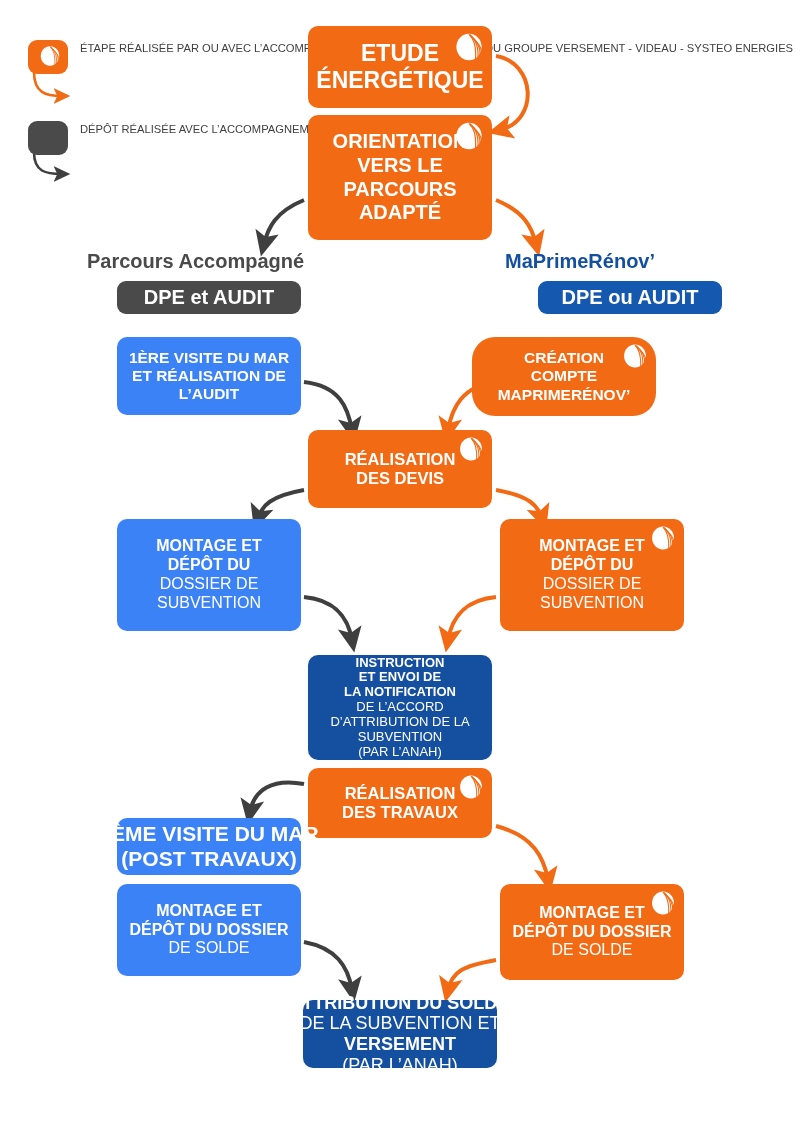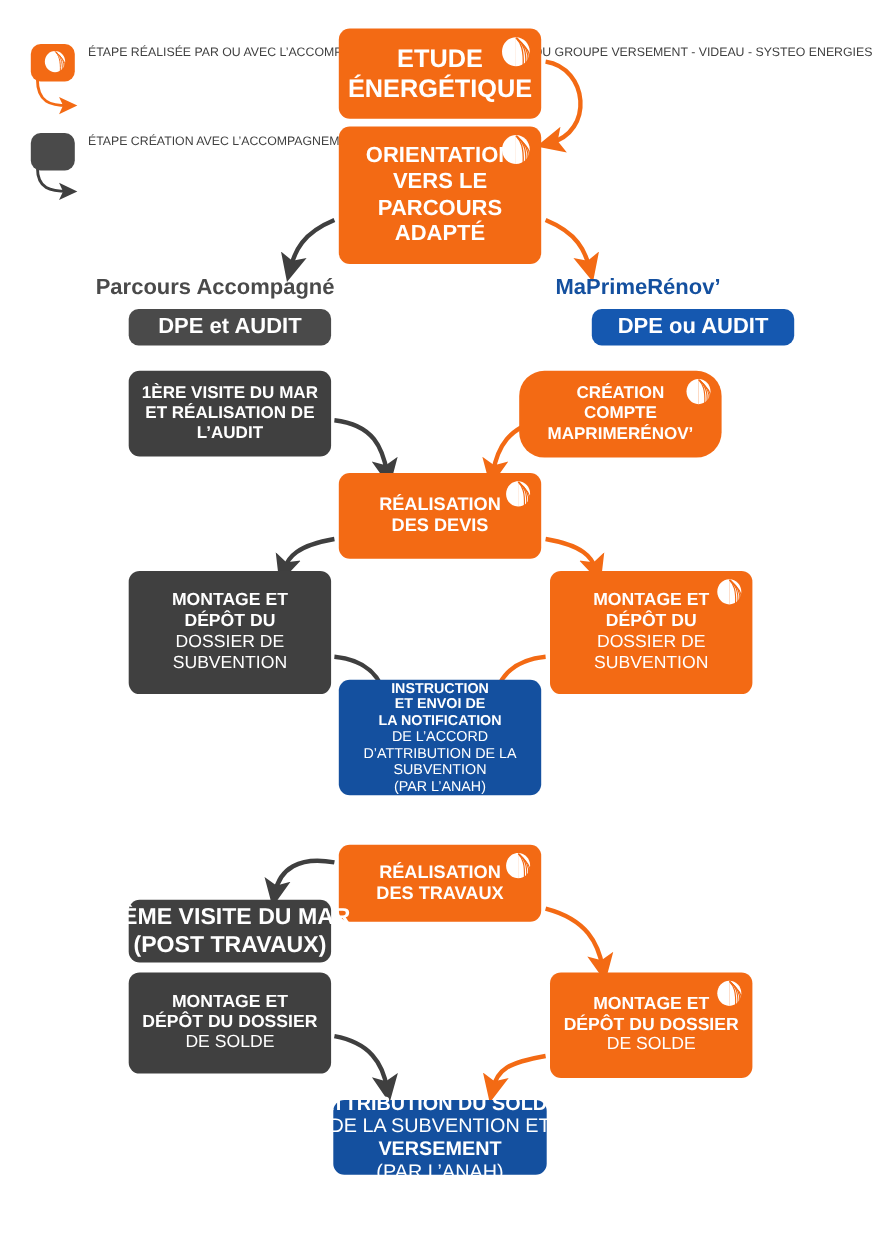--- a/index.html
+++ b/index.html
@@ -33,21 +33,21 @@
     display: flex;
     flex-direction: column;
     align-items: center;
     justify-content: center;
     text-align: center;
     color: #ffffff;
     line-height: 1.18;
     padding: 6px 10px;
   }
   .node.orange { background: #f36a14; text-align: center; }
-  .node.grey   { background: #404040; }
+  .node.grey   { background: #3b82f6; }
   .node.blue   { background: #14509f; }
 
   .node .ln { display: block; white-space: nowrap; }
   .b { font-weight: bold; }
   .r { font-weight: normal; }
 
   
   .logo {
     position: absolute;
     top: 6px;
@@ -169,21 +169,21 @@
       <span class="ln">ÉTAPE RÉALISÉE PAR OU AVEC</span>
       <span class="ln">L’ACCOMPAGNEMENT</span>
       <span class="ln">DES ENTREPRISES DU GROUPE</span>
       <span class="ln">VERSEMENT - VIDEAU - SYSTEO ENERGIES</span>
     </div>
   </div>
 
   <div class="legend-row" style="left:28px; top:121px;">
     <div class="legend-swatch grey"></div>
     <div class="legend-text">
-      <span class="ln">ÉTAPE CRÉATION AVEC</span>
+      <span class="ln">DÉPÔT RÉALISÉE AVEC</span>
       <span class="ln">L’ACCOMPAGNEMENT</span>
       <span class="ln">DU MAR</span>
     </div>
   </div>
 
   <div class="node orange" style="left:308px; top:26px; width:184px; height:82px; font-size:23px;">
     <svg class="logo lg" viewBox="0 0 100 100">
       <path d="M50 6 C26 6 8 26 8 50 C8 74 26 94 50 94 Z" fill="#ffffff"></path>
       <path d="M50 6 C74 6 92 26 92 50 C92 74 74 94 50 94 Z" fill="#ffffff"></path>
       <g stroke="#f36a14" stroke-width="4" fill="none">
@@ -274,21 +274,21 @@
         <path d="M54 10 C78 30 90 50 87 80"></path>
         <path d="M56 14 C82 36 94 56 91 70"></path>
       </g>
     </svg>
     <span class="ln b">MONTAGE ET</span>
     <span class="ln"><b>DÉPÔT DU</b></span>
     <span class="ln r">DOSSIER DE</span>
     <span class="ln r">SUBVENTION</span>
   </div>
 
-  <div class="node blue" style="left:308px; top:618px; width:184px; height:105px; font-size:13px; line-height:1.14;">
+  <div class="node blue" style="left:308px; top:655px; width:184px; height:105px; font-size:13px; line-height:1.14;">
     <span class="ln b">INSTRUCTION</span>
     <span class="ln b">ET ENVOI DE</span>
     <span class="ln b">LA NOTIFICATION</span>
     <span class="ln r">DE L’ACCORD</span>
     <span class="ln r">D’ATTRIBUTION DE LA</span>
     <span class="ln r">SUBVENTION</span>
     <span class="ln r">(PAR L’ANAH)</span>
   </div>
 
   <div class="node orange" style="left:308px; top:768px; width:184px; height:70px; font-size:16.5px;">

